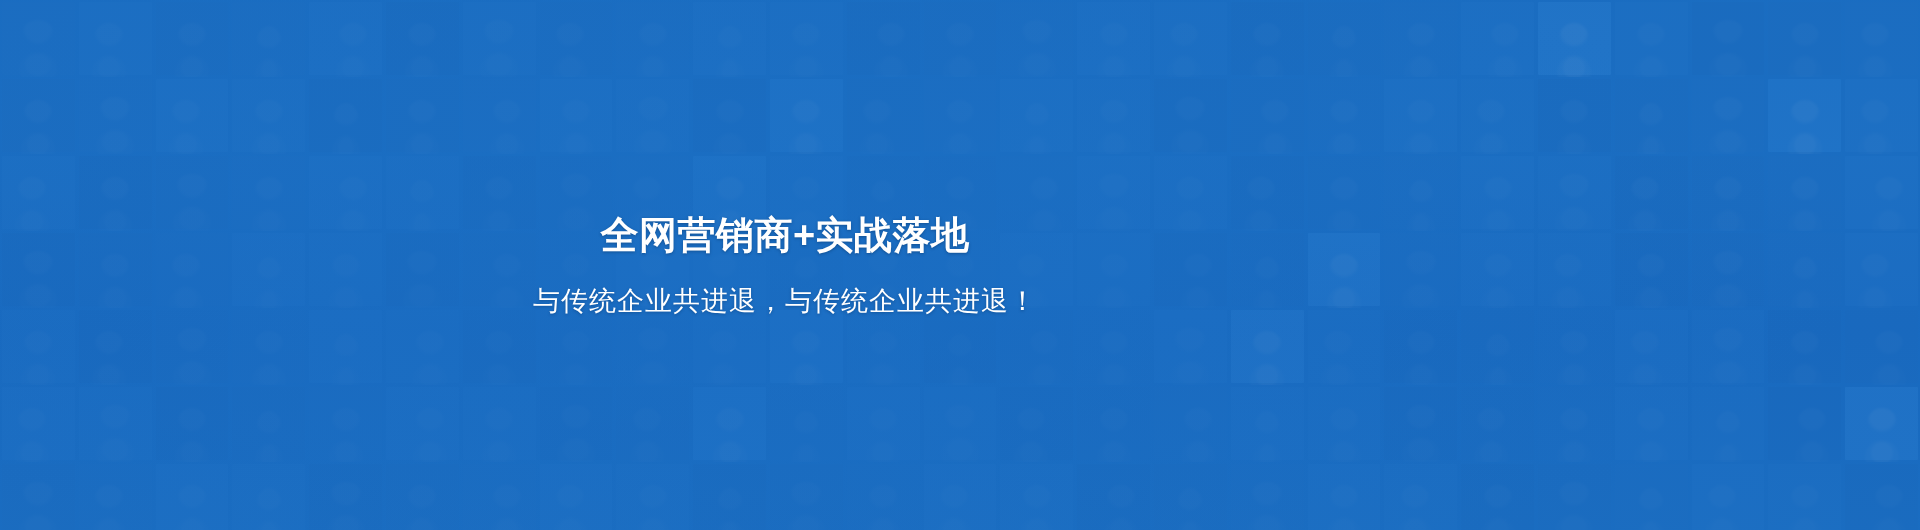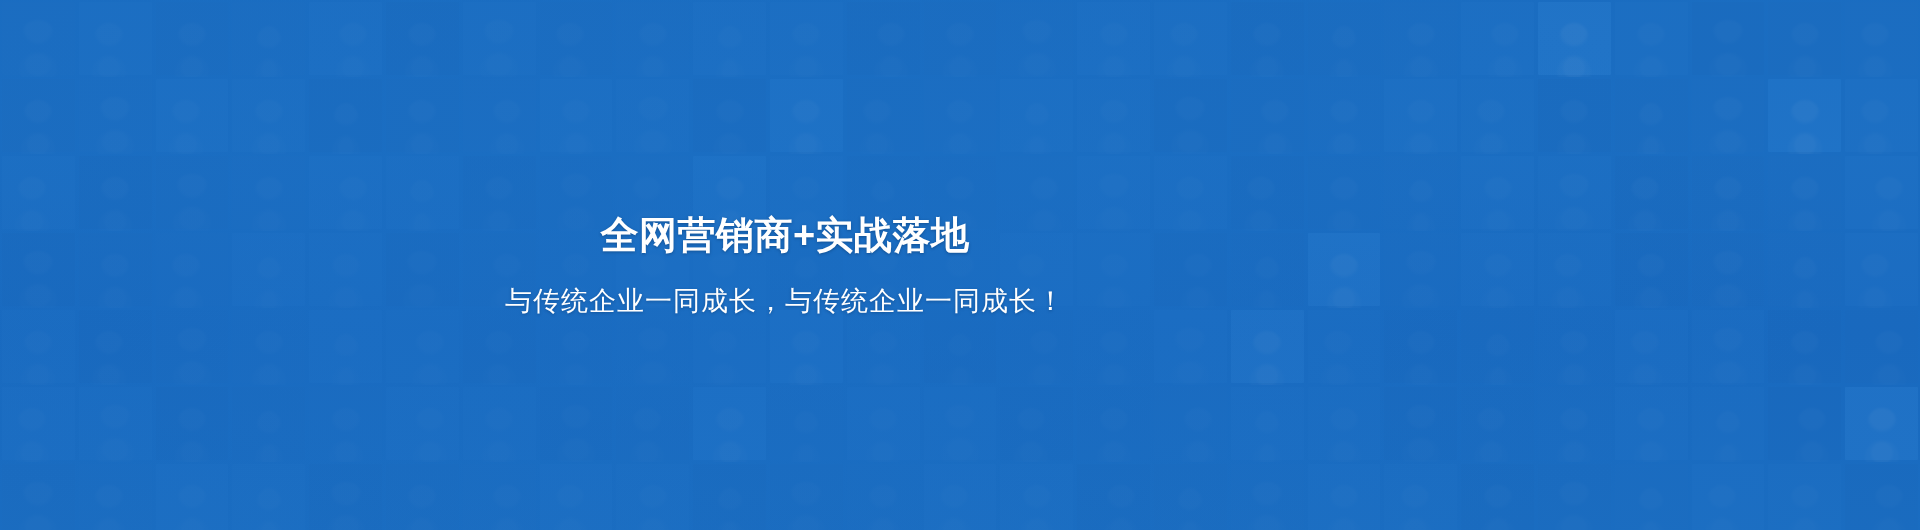--- a/index.html
+++ b/index.html
@@ -322,16 +322,16 @@
     <div class="tile v5 t-off2"></div>
   </div>
 
   <div class="tint"></div>
   <div class="vignette"></div>
 
   <div class="copy">
     <div class="headline">
       <span class="line1">全网营销商+实战落地</span>
     </div>
-    <div class="subtitle">与传统企业一同成长，与传统企业一同成长！</div>
+    <div class="subtitle">与传统企业共进退，与传统企业共进退！</div>
   </div>
 
 </div>
 
 </body></html>

